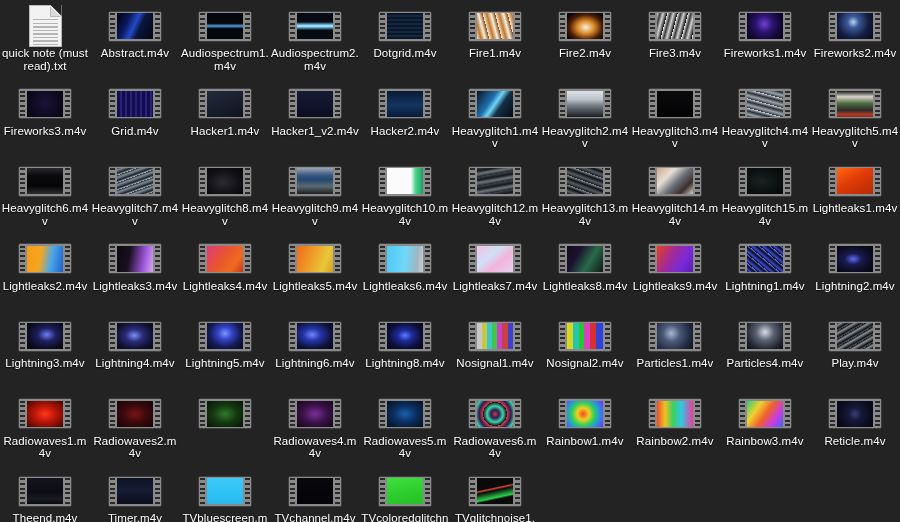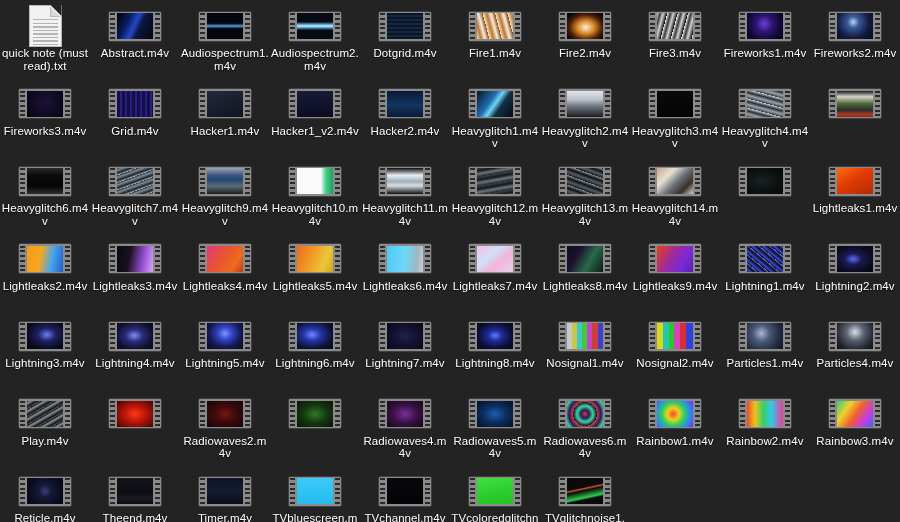--- a/index.html
+++ b/index.html
@@ -620,20 +620,21 @@
               <i></i>
               <i></i>
               <i></i>
               <i></i>
               <i></i>
               <i></i>
             </div>
             <div class="frame" style="background: linear-gradient(rgb(28, 28, 30) 0%, rgb(216, 211, 200) 22%, rgb(78, 107, 60) 48%, rgb(43, 43, 45) 74%, rgb(176, 58, 34) 90%, rgb(138, 42, 24) 100%);"></div>
           </div>
         </div>
+        <div class="label">Heavyglitch5.m4v</div>
       </div>
       <div class="file-item">
         <div class="icon-wrap">
           <div class="film">
             <div class="sprocket left">
               <i></i>
               <i></i>
               <i></i>
               <i></i>
               <i></i>
@@ -688,20 +689,44 @@
               <i></i>
             </div>
             <div class="sprocket right">
               <i></i>
               <i></i>
               <i></i>
               <i></i>
               <i></i>
               <i></i>
             </div>
+            <div class="frame" style="background: radial-gradient(at 45% 55%, rgb(43, 43, 51) 0%, rgb(17, 17, 22) 55%, rgb(6, 6, 8) 100%);"></div>
+          </div>
+        </div>
+        <div class="label">Heavyglitch8.m4v</div>
+      </div>
+      <div class="file-item">
+        <div class="icon-wrap">
+          <div class="film">
+            <div class="sprocket left">
+              <i></i>
+              <i></i>
+              <i></i>
+              <i></i>
+              <i></i>
+              <i></i>
+            </div>
+            <div class="sprocket right">
+              <i></i>
+              <i></i>
+              <i></i>
+              <i></i>
+              <i></i>
+              <i></i>
+            </div>
             <div class="frame" style="background: linear-gradient(rgb(152, 166, 184) 0%, rgb(59, 86, 127) 28%, rgb(33, 72, 111) 45%, rgb(93, 106, 114) 70%, rgb(28, 31, 36) 100%);"></div>
           </div>
         </div>
         <div class="label">Heavyglitch9.m4v</div>
       </div>
       <div class="file-item">
         <div class="icon-wrap">
           <div class="film">
             <div class="sprocket left">
               <i></i>
@@ -736,44 +761,20 @@
               <i></i>
             </div>
             <div class="sprocket right">
               <i></i>
               <i></i>
               <i></i>
               <i></i>
               <i></i>
               <i></i>
             </div>
-            <div class="frame" style="background: linear-gradient(rgb(13, 13, 15) 0%, rgb(232, 238, 242) 28%, rgb(159, 176, 188) 52%, rgb(214, 221, 226) 68%, rgb(18, 18, 20) 100%);"></div>
-          </div>
-        </div>
-        <div class="label">Heavyglitch11.m4v</div>
-      </div>
-      <div class="file-item">
-        <div class="icon-wrap">
-          <div class="film">
-            <div class="sprocket left">
-              <i></i>
-              <i></i>
-              <i></i>
-              <i></i>
-              <i></i>
-              <i></i>
-            </div>
-            <div class="sprocket right">
-              <i></i>
-              <i></i>
-              <i></i>
-              <i></i>
-              <i></i>
-              <i></i>
-            </div>
             <div class="frame" style="background: repeating-linear-gradient(170deg, rgb(61, 67, 73) 0px, rgb(21, 24, 28) 3px, rgb(109, 117, 125) 6px, rgb(35, 39, 44) 9px);"></div>
           </div>
         </div>
         <div class="label">Heavyglitch12.m4v</div>
       </div>
       <div class="file-item">
         <div class="icon-wrap">
           <div class="film">
             <div class="sprocket left">
               <i></i>
@@ -835,20 +836,21 @@
               <i></i>
               <i></i>
               <i></i>
               <i></i>
               <i></i>
               <i></i>
             </div>
             <div class="frame" style="background: radial-gradient(at 40% 50%, rgb(26, 33, 32) 0%, rgb(12, 18, 17) 55%, rgb(5, 8, 8) 100%);"></div>
           </div>
         </div>
+        <div class="label">Heavyglitch15.m4v</div>
       </div>
       <div class="file-item">
         <div class="icon-wrap">
           <div class="film">
             <div class="sprocket left">
               <i></i>
               <i></i>
               <i></i>
               <i></i>
               <i></i>
@@ -1215,44 +1217,20 @@
               <i></i>
             </div>
             <div class="sprocket right">
               <i></i>
               <i></i>
               <i></i>
               <i></i>
               <i></i>
               <i></i>
             </div>
-            <div class="frame" style="background: radial-gradient(rgb(32, 32, 78) 0%, rgb(18, 18, 47) 50%, rgb(8, 8, 26) 100%);"></div>
-          </div>
-        </div>
-        <div class="label">Lightning7.m4v</div>
-      </div>
-      <div class="file-item">
-        <div class="icon-wrap">
-          <div class="film">
-            <div class="sprocket left">
-              <i></i>
-              <i></i>
-              <i></i>
-              <i></i>
-              <i></i>
-              <i></i>
-            </div>
-            <div class="sprocket right">
-              <i></i>
-              <i></i>
-              <i></i>
-              <i></i>
-              <i></i>
-              <i></i>
-            </div>
             <div class="frame" style="background: radial-gradient(at 50% 48%, rgb(90, 125, 255) 0%, rgb(30, 42, 154) 28%, rgb(11, 15, 52) 66%, rgb(5, 7, 26) 100%);"></div>
           </div>
         </div>
         <div class="label">Lightning8.m4v</div>
       </div>
       <div class="file-item">
         <div class="icon-wrap">
           <div class="film">
             <div class="sprocket left">
               <i></i>
@@ -1386,20 +1364,21 @@
               <i></i>
               <i></i>
               <i></i>
               <i></i>
               <i></i>
               <i></i>
             </div>
             <div class="frame" style="background: radial-gradient(rgb(255, 58, 26) 0%, rgb(196, 24, 10) 38%, rgb(122, 12, 4) 75%, rgb(58, 6, 2) 100%);"></div>
           </div>
         </div>
+        <div class="label">Radiowaves1.m4v</div>
       </div>
       <div class="file-item">
         <div class="icon-wrap">
           <div class="film">
             <div class="sprocket left">
               <i></i>
               <i></i>
               <i></i>
               <i></i>
               <i></i>

